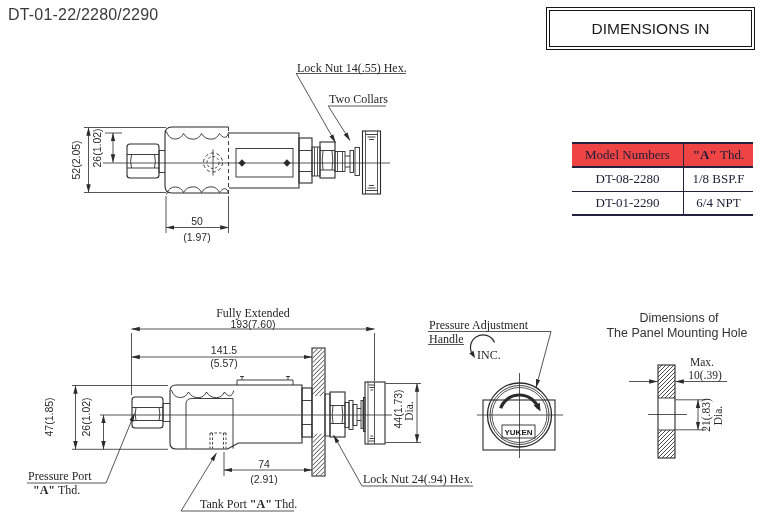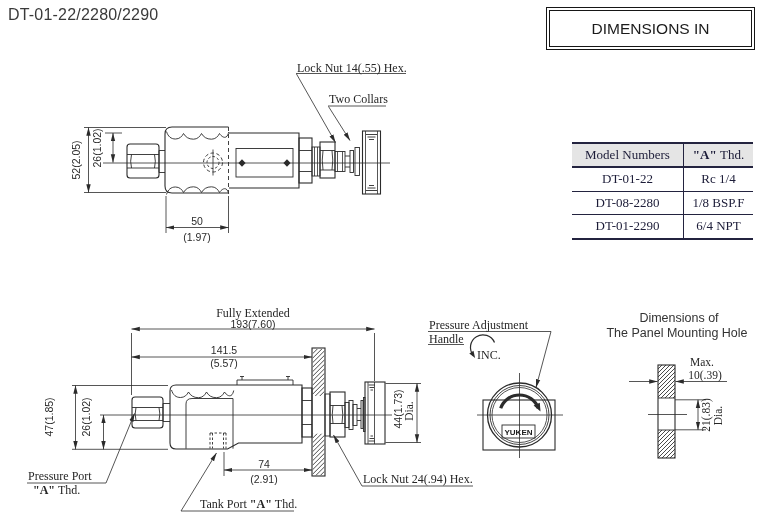--- a/index.html
+++ b/index.html
@@ -9,21 +9,21 @@
   .t-lbl{font:12px "Liberation Serif",serif;fill:#262626;}
   .t-lbl .b, .b{font-weight:bold;}
   .t-serif11{font:11.5px "Liberation Serif",serif;fill:#262626;}
   .t-sans12{font:12.5px "Liberation Sans",sans-serif;fill:#333;}
   .t-yuken{font:bold 8px "Liberation Sans",sans-serif;fill:#1d1d1d;}
   .page-title{position:absolute;left:8px;top:6px;font-size:16px;color:#3a3a3a;letter-spacing:.2px;}
   .units-box{position:absolute;left:546px;top:7px;width:209px;height:43px;border:1.6px solid #161616;padding:2px;box-sizing:border-box;}
   .units-inner{width:100%;height:100%;border:1px solid #161616;box-sizing:border-box;display:flex;flex-direction:column;align-items:center;justify-content:center;font-size:15.5px;line-height:18px;color:#1b1b1b;}
   .mtable{position:absolute;left:572px;top:142px;width:181px;font-family:"Liberation Serif",serif;font-size:13px;color:#1c1c38;}
   .mrow{display:flex;height:22.5px;align-items:center;border-bottom:1.5px solid #23233f;}
-  .mrow.header{background:#e5e5e5;border-top:2px solid #23233f;border-bottom:2px solid #23233f;height:22px;}
+  .mrow.header{background:#ef4444;border-top:2px solid #23233f;border-bottom:2px solid #23233f;height:22px;}
   .mrow:last-child{border-bottom:2px solid #23233f;align-items:center;}
   .c1{width:111px;text-align:center;border-right:1px solid #23233f;height:100%;display:flex;align-items:center;justify-content:center;}
   .c2{flex:1;text-align:center;height:100%;display:flex;align-items:center;justify-content:center;}
 </style>
 </head>
 <body>
 
 <div class="page">
 <svg width="764" height="519" viewBox="0 0 764 519">
   <defs>
@@ -303,24 +303,20 @@
 
 <div class="mtable">
   <div class="mrow header">
     <div class="c1">Model Numbers</div>
     <div class="c2">
           <span class="b">"A"</span>
           <span>&nbsp;Thd.</span>
         </div>
   </div>
   <div class="mrow">
-    <div class="c1">DT-01-22</div>
-    <div class="c2">Rc 1/4</div>
-  </div>
-  <div class="mrow">
     <div class="c1">DT-08-2280</div>
     <div class="c2">1/8 BSP.F</div>
   </div>
   <div class="mrow">
     <div class="c1">DT-01-2290</div>
     <div class="c2">6/4 NPT</div>
   </div>
 </div>
 </div>
 

